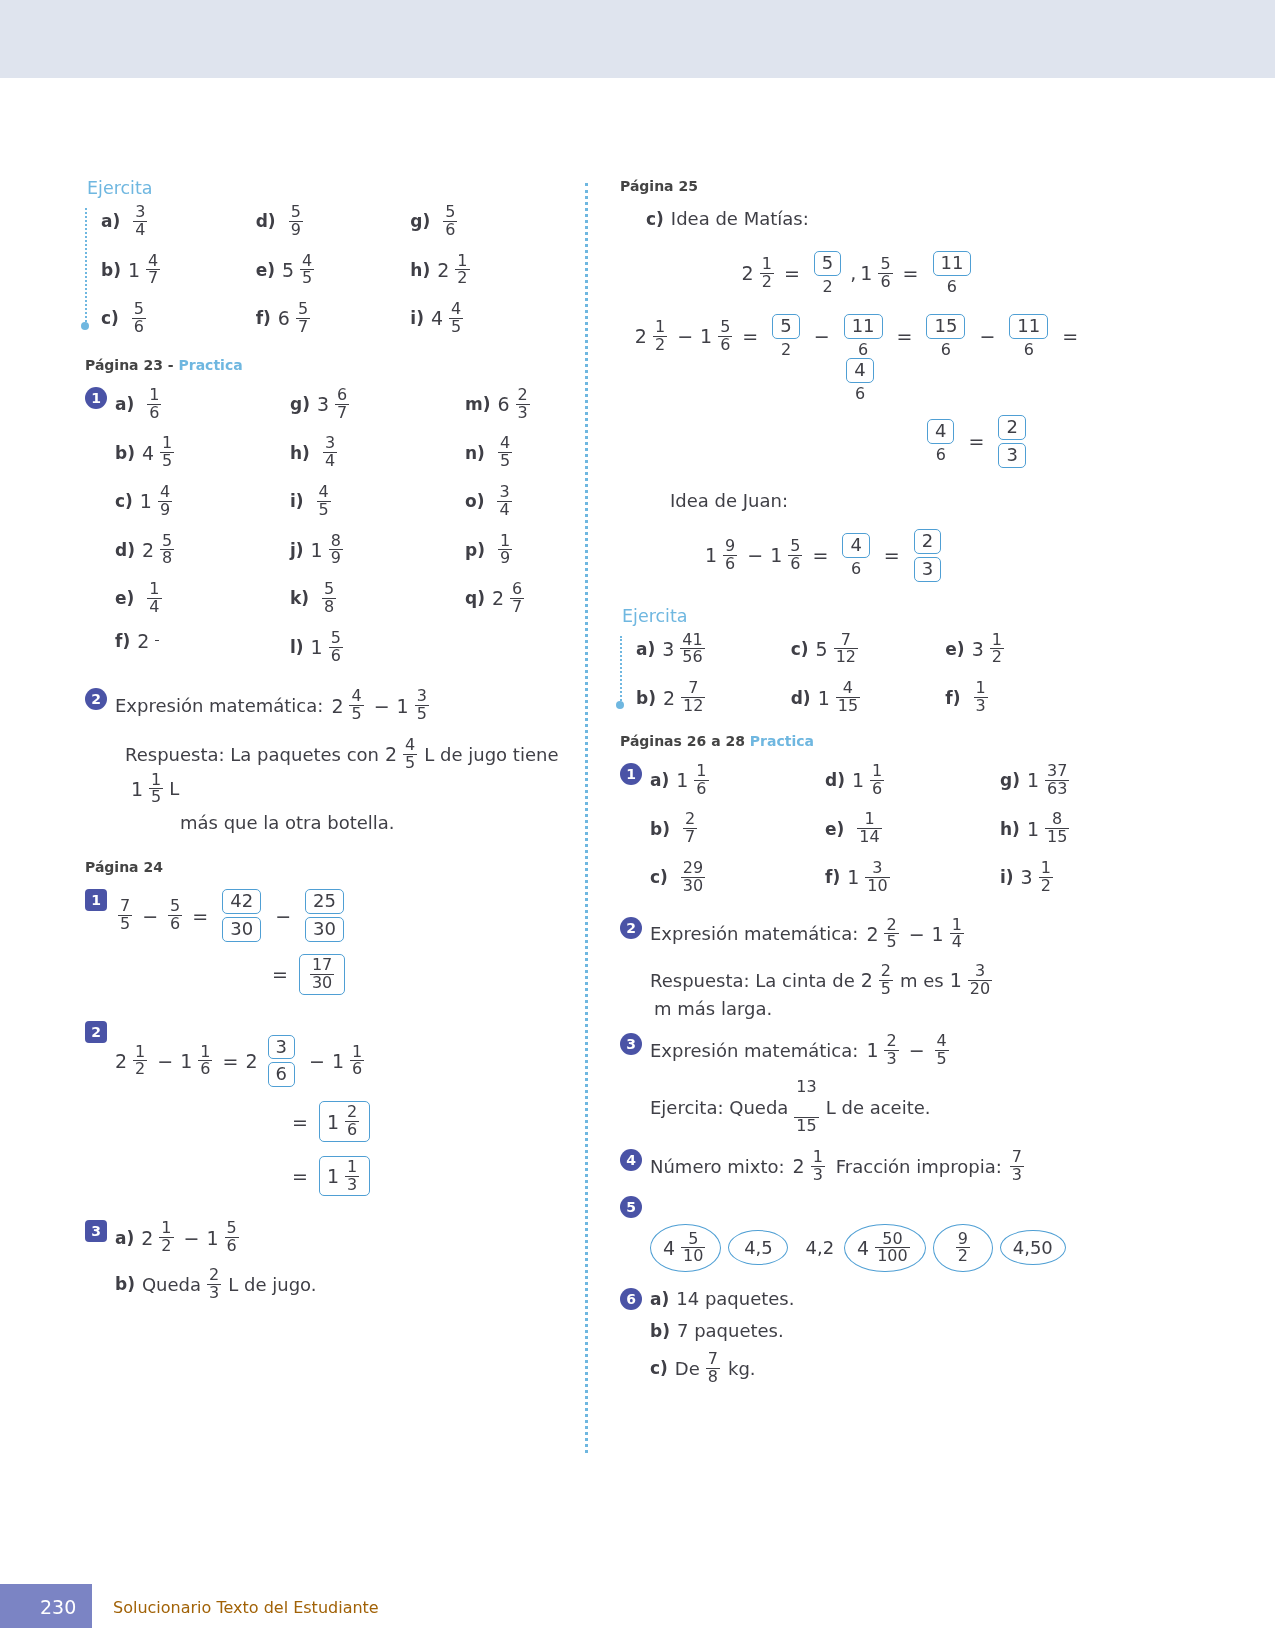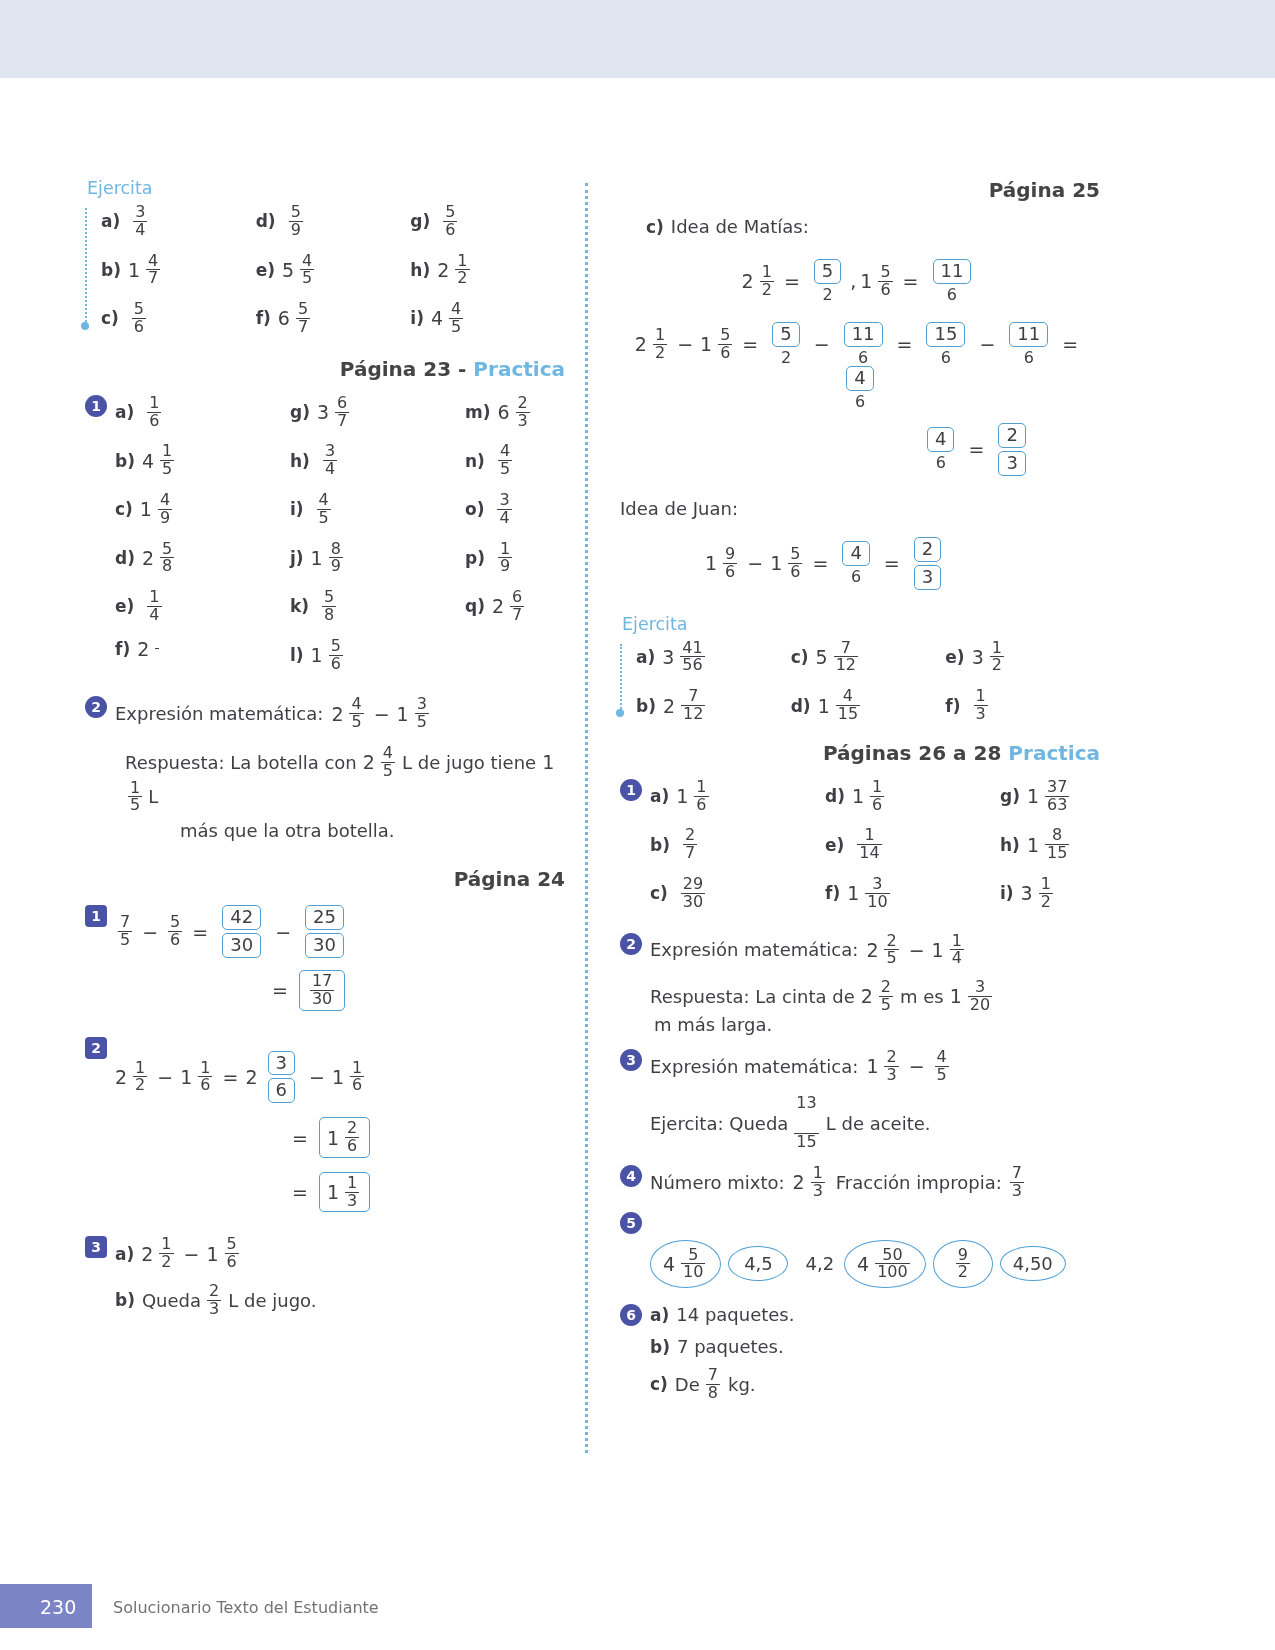--- a/index.html
+++ b/index.html
@@ -12,21 +12,21 @@
     overflow:hidden;
   }
   .topband{position:absolute;left:0;top:0;width:1275px;height:78px;background:#dfe4ee;}
   .page{position:absolute;left:0;top:78px;width:1176px;height:1420px;}
 
   .colL{position:absolute;left:85px;top:100px;width:480px;}
   .colR{position:absolute;left:620px;top:100px;width:480px;}
   .divider{position:absolute;left:585px;top:105px;width:0;height:1270px;
     border-left:3px dotted #6fb7e0;}
 
-  .hdr{font-size:20px;color:#444;margin:0 0 6px 0;font-weight:bold;text-align:right;}
+  .hdr{font-size:14px;color:#444;margin:0 0 6px 0;font-weight:bold;}
   .hdr .blue{color:#6fb7e0;}
   .ej{font-size:17.5px;color:#6fb7e0;margin:0 0 6px 2px;}
 
   
   .bracket{position:relative;padding-left:16px;}
   .bracket:before{
     content:"";position:absolute;left:0;top:4px;bottom:14px;width:0;
     border-left:2px dotted #6fb7e0;
   }
   .bracket:after{
@@ -66,21 +66,21 @@
   .indent{margin-left:40px;}
   .center{justify-content:center;}
 
   .ellipse{display:inline-flex;align-items:center;justify-content:center;
      border:1.8px solid #4f9fd4;border-radius:50%;padding:6px 12px;margin-right:7px;
      min-width:34px;}
 
   .footer{position:absolute;left:0;bottom:0;width:1275px;height:72px;background:#fff;padding-left:36px;}
   .fbar{position:absolute;left:0;bottom:22px;width:92px;height:44px;background:#7b84c4;}
   .fnum{position:absolute;left:40px;bottom:32px;color:#fff;font-size:19px;}
-  .ftxt{position:absolute;left:113px;bottom:33px;color:#737373;font-size:16px;}
+  .ftxt{position:absolute;left:113px;bottom:33px;color:#a16207;font-size:16px;}
 
   .eq{margin:0 7px;font-size:19px;}
   .minus{margin:0 7px;font-size:19px;}
   .comma{margin:0 4px 0 2px;font-size:19px;}
 </style>
 </head>
 <body>
 
 <div class="topband"></div>
 
@@ -344,21 +344,21 @@
         <span class="minus">−</span>
         <span class="whole">1</span>
         <span class="fr">
             <span class="n">3</span>
             <span class="d">5</span>
           </span>
       </div>
     </div>
 
     <div class="txt indent" style="margin-top:14px;">
-      <span>Respuesta: La botella con</span>
+      <span>Respuesta: La paquetes con</span>
       <span class="whole" style="margin-left:6px;">2</span>
       <span class="fr">
           <span class="n">4</span>
           <span class="d">5</span>
         </span>
       <span style="margin-left:4px;">L de jugo tiene</span>
       <span class="whole" style="margin-left:6px;">1</span>
       <span class="fr">
           <span class="n">1</span>
           <span class="d">5</span>
@@ -558,21 +558,21 @@
         <span class="bx" style="margin-bottom:3px;">4</span>
         <span class="d" style="font-size:16px;border:0;">6</span>
       </span>
       <span class="eq">=</span>
       <span class="fr">
         <span class="bx" style="margin-bottom:3px;">2</span>
         <span class="bx">3</span>
       </span>
     </div>
 
-    <div class="txt" style="margin-top:22px;">Idea de Juan:</div>
+    <div class="txt" style="margin-left:50px;margin-top:22px;">Idea de Juan:</div>
 
     <div class="txt" style="margin-left:85px;margin-top:18px;">
       <span class="whole">1</span>
       <span class="fr">
           <span class="n">9</span>
           <span class="d">6</span>
         </span>
       <span class="minus">−</span>
       <span class="whole">1</span>
       <span class="fr">

